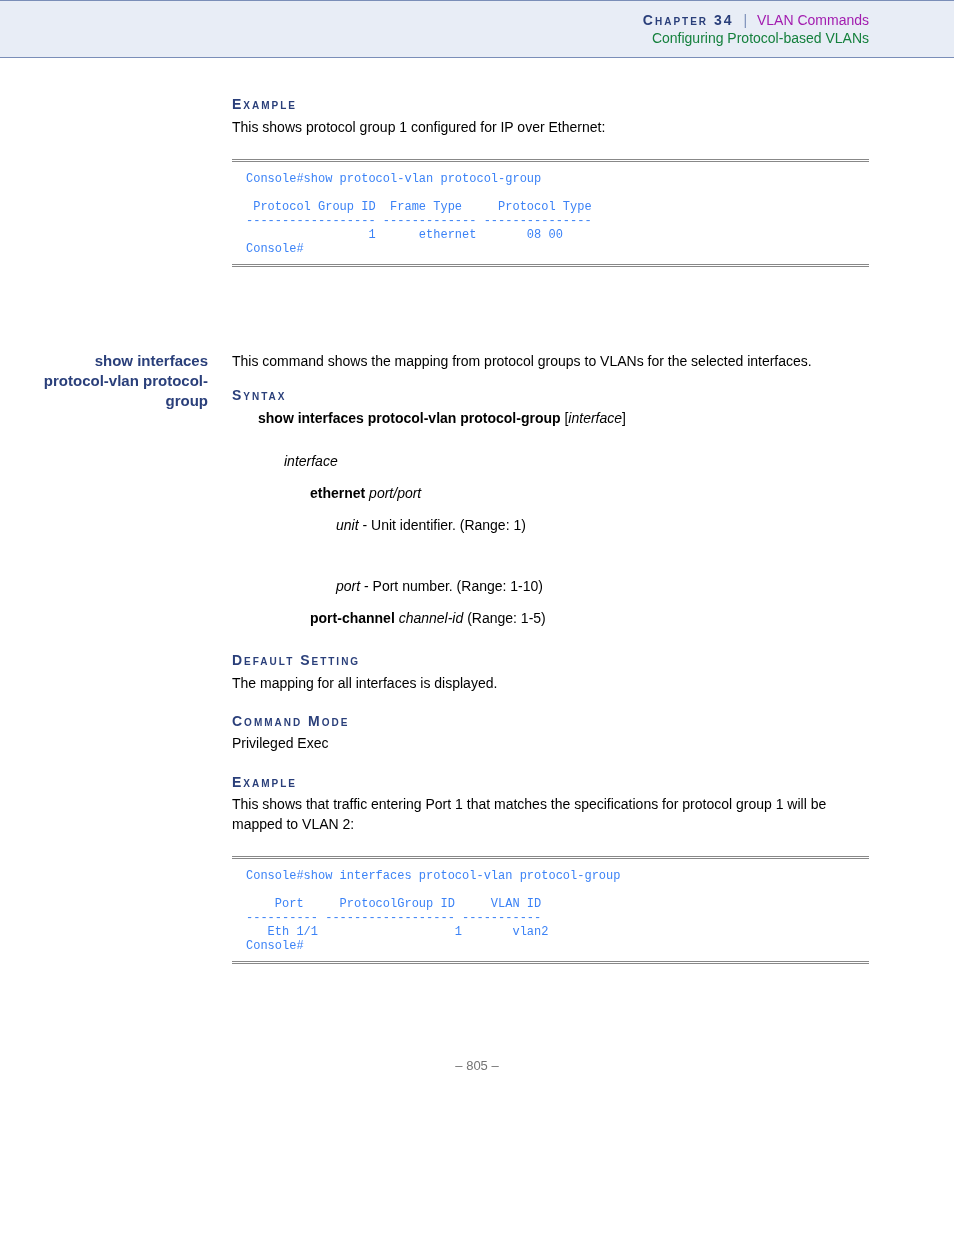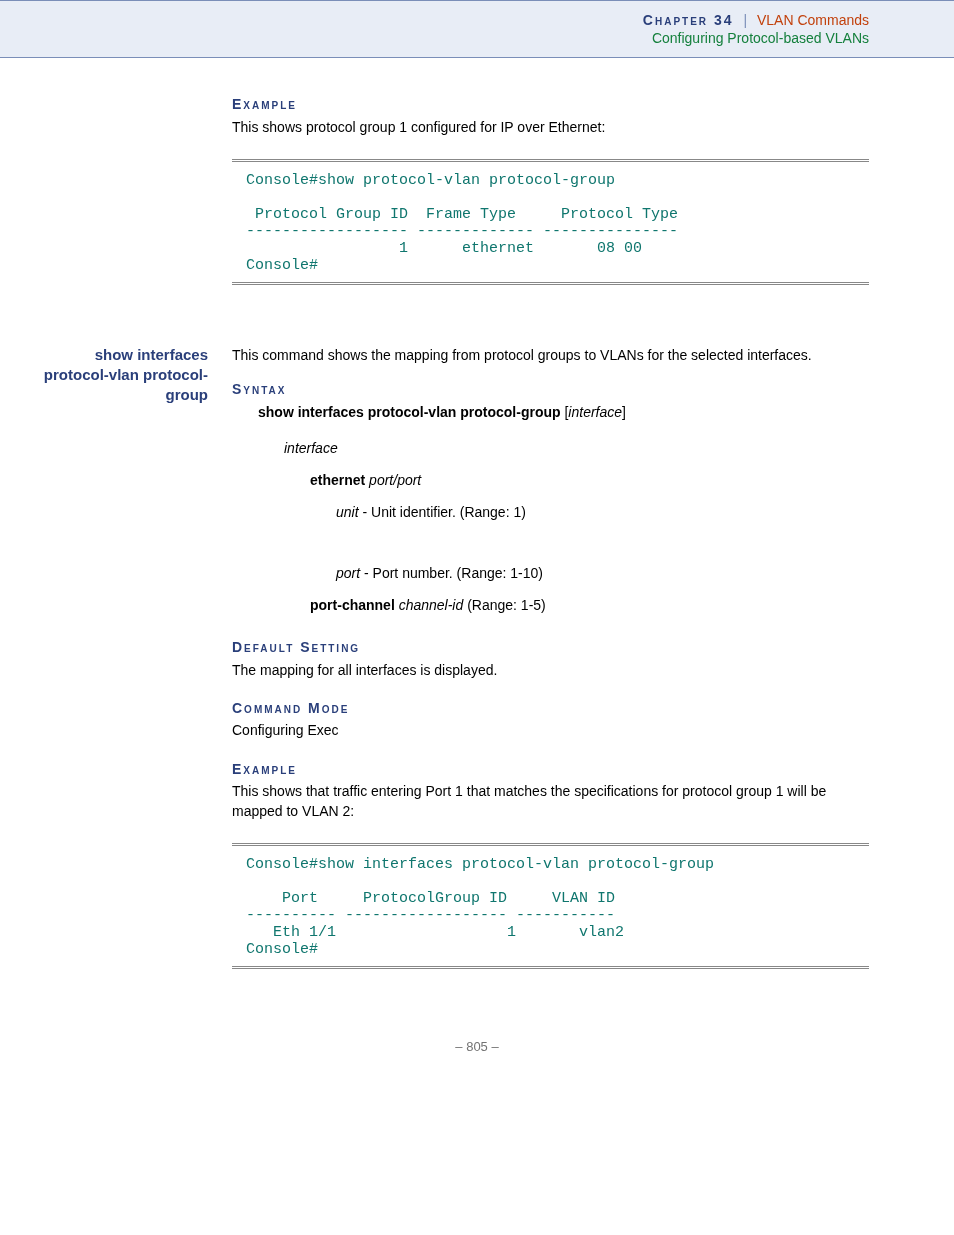--- a/index.html
+++ b/index.html
@@ -19,21 +19,21 @@
     text-align: right;
     line-height: 1.3;
   }
   .header-band .chapter-line .chap {
     font-variant: small-caps;
     font-weight: bold;
     color: #2a3f7a;
     letter-spacing: 2px;
   }
   .header-band .chapter-line .chapnum {
-    color: #c2410c;
+    color: #a21caf;
     font-weight: normal;
   }
   .header-band .chapter-line .pipe {
     color: #7a8eb8;
     padding: 0 6px;
   }
   .header-band .subline {
     color: #15803d;
   }
   .page {
@@ -64,24 +64,24 @@
     margin-bottom: 2px;
   }
   .para {
     margin-bottom: 18px;
   }
   .codebox {
     border-top: 3px double #888;
     border-bottom: 3px double #888;
     padding: 10px 0 8px 14px;
     font-family: "Courier New", monospace;
-    font-size: 15px;
+    font-size: 12px;
     white-space: pre;
-    color: #0f766e;
-    margin: 4px 0 20px 0;
+    color: #3b82f6;
+    margin: 4px 0 44px 0;
     position: relative;
   }
   .content-col {
     grid-column: 2;
   }
   .wide-code {
     grid-column: 2 / -1;
   }
   .syntax .bold { font-weight: bold; }
   .syntax .it { font-style: italic; }
@@ -126,21 +126,21 @@
   </div>
 
   <div class="two-col" style="margin-top:40px;">
     <div class="left-label">show interfaces protocol-vlan protocol-group</div>
     <div class="content content-col">
       <div class="para" style="margin-bottom:14px;">This command shows the mapping from protocol groups to VLANs for the selected interfaces.</div>
 
       <div class="section-head">Syntax</div>
 
       <div class="syntax" style="margin-bottom:22px;">
-        <div class="indent1" style="margin-bottom:16px;">
+        <div class="indent1" style="margin-bottom:23px;">
           <span class="bold">show interfaces protocol-vlan protocol-group</span><span> [</span><span class="it">interface</span><span>]</span>
         </div>
         <div class="indent2 it" style="margin-bottom:12px;">interface</div>
         <div class="indent3" style="margin-bottom:12px;">
           <span class="bold">ethernet</span><span class="it"> port/port</span>
         </div>
         <div class="indent4" style="margin-bottom:12px;">
           <span class="it">unit</span><span> - Unit identifier. (Range: 1)</span>
         </div>
         <div class="indent4" style="margin-bottom:12px;margin-top:40px;">
@@ -148,21 +148,21 @@
         </div>
         <div class="indent3">
           <span class="bold">port-channel</span><span class="it"> channel-id</span><span> (Range: 1-5)</span>
         </div>
       </div>
 
       <div class="section-head">Default Setting</div>
       <div class="para">The mapping for all interfaces is displayed.</div>
 
       <div class="section-head">Command Mode</div>
-      <div class="para">Configuring Exec</div>
+      <div class="para">Privileged Exec</div>
 
       <div class="section-head">Example</div>
       <div class="para">This shows that traffic entering Port 1 that matches the specifications for protocol group 1 will be mapped to VLAN 2:</div>
     </div>
     <div></div>
     <div class="codebox wide-code">Console#show interfaces protocol-vlan protocol-group
 
     Port     ProtocolGroup ID     VLAN ID
 ---------- ------------------ -----------
    Eth 1/1                   1       vlan2

